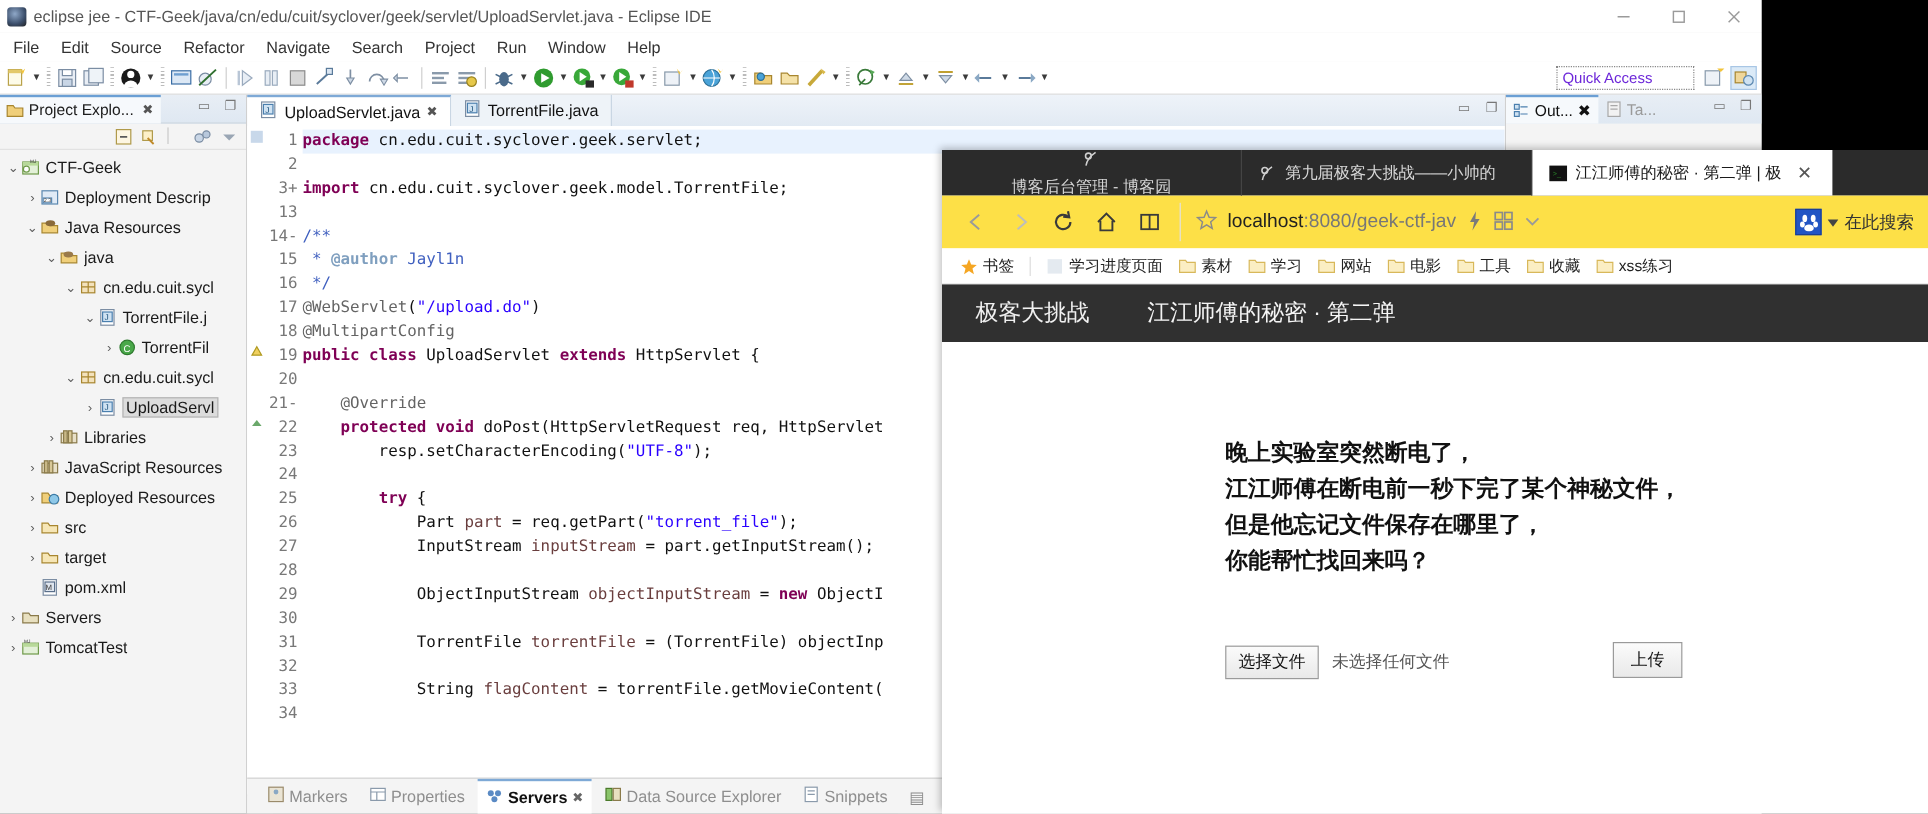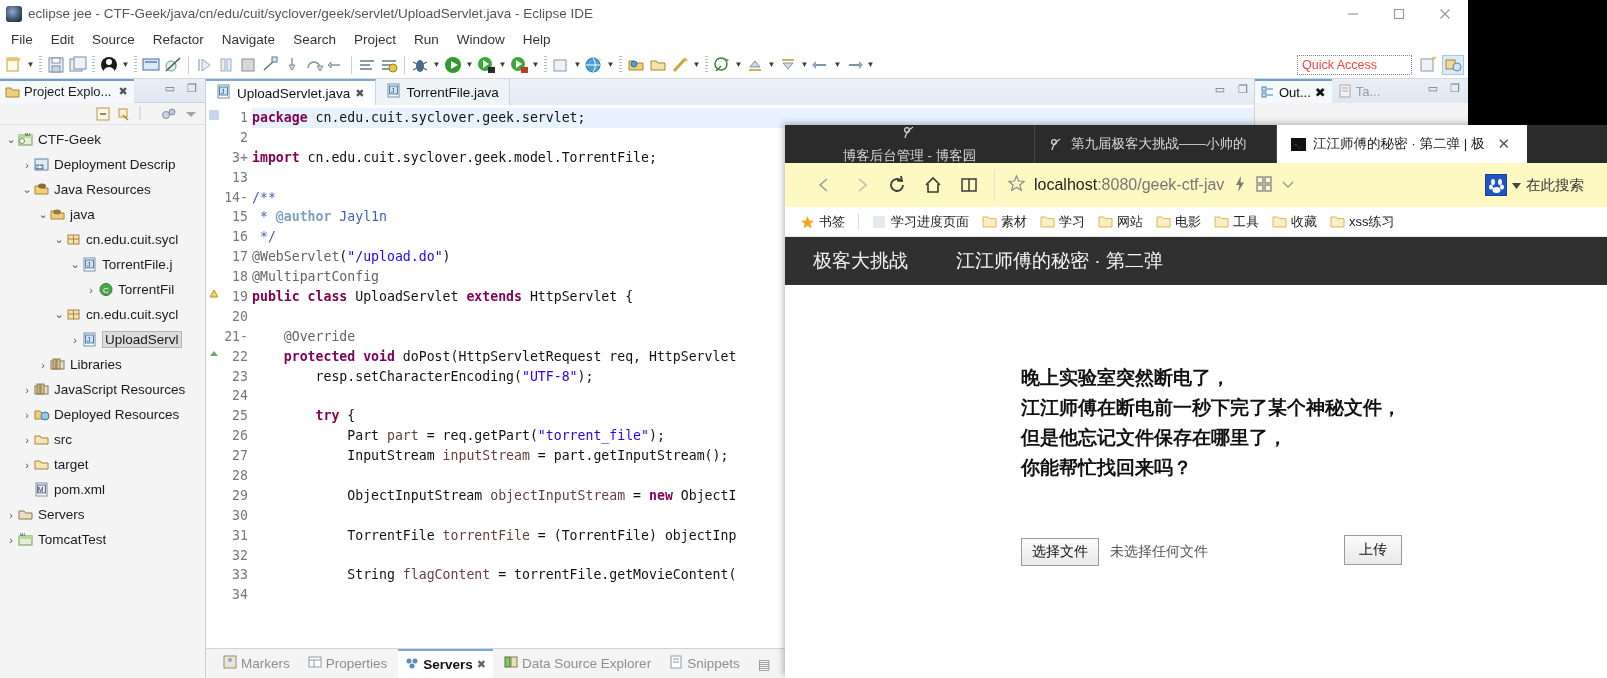--- a/index.html
+++ b/index.html
@@ -50,21 +50,21 @@
     color:#3b3b3b; font-size:8px;
   }
   .tb-sep { width:1px; height:18px; background:#cfcfcf; margin:0 4px; flex:none; }
   .tb-dot { width:3px; height:18px; flex:none;
     background:repeating-linear-gradient(#bbb 0 1px, transparent 1px 3px);
     margin:0 3px; }
 
   .quick-access {
     position:absolute; right:56px; top:4px; width:115px; height:20px;
     border:1px dotted #888; background:#fff; font-size:12.5px;
-    color:#ef4444; padding:1px 4px; line-height:17px;
+    color:#6d28d9; padding:1px 4px; line-height:17px;
   }
   .persp-bar { position:absolute; right:4px; top:4px; display:flex; gap:3px; align-items:center; }
   .persp-btn { width:22px; height:20px; border:1px solid transparent; }
   .persp-btn.active { border-color:#a8c6e5; background:#dbeaf7; }
 
   
   .workbench { display:flex; height:calc(678px - 79px); }
 
   
   .explorer { width:206px; background:#f4f4f4; border-right:1px solid #d0d0d0;
@@ -148,22 +148,22 @@
   }
   .b-tabstrip { height:38px; background:#2b2b2b; display:flex; align-items:flex-end; }
   .b-tab { height:38px; display:flex; align-items:center; gap:7px; padding:0 14px;
            color:#d6d6d6; font-size:13.5px; white-space:nowrap; overflow:hidden;
            border-right:1px solid #444; max-width:250px; }
   .b-tab.active { background:#ffffff; color:#1a1a1a; border-right:none; }
   .b-favicon { width:15px; height:15px; flex:none; }
   .b-tab .closex { margin-left:6px; font-size:15px; color:#555; }
   .b-tablabel { overflow:hidden; text-overflow:clip; }
 
-  .b-navbar { height:44px; background:#fef9c3; display:flex; align-items:center;
-              gap:2px; padding:0 23px; }
+  .b-navbar { height:44px; background:#fde047; display:flex; align-items:center;
+              gap:2px; padding:0 12px; }
   .nav-ic { width:34px; height:34px; display:flex; align-items:center; justify-content:center;
             color:#555; flex:none; }
   .urlbox { flex:1; height:32px; display:flex; align-items:center; gap:8px;
             border-left:1px solid #e2e2e2; padding-left:12px; margin-left:6px; }
   .url-text { font-size:16px; color:#222; white-space:nowrap; }
   .url-text .dim { color:#777; }
   .search-area { display:flex; align-items:center; gap:5px; padding-left:4px; flex:none; }
   .baidu-ic { width:22px; height:22px; background:#2255c4; border:1px solid #1a3f96;
               display:flex; align-items:center; justify-content:center; }
   .search-label { font-size:14.5px; color:#333; white-space:nowrap; }

